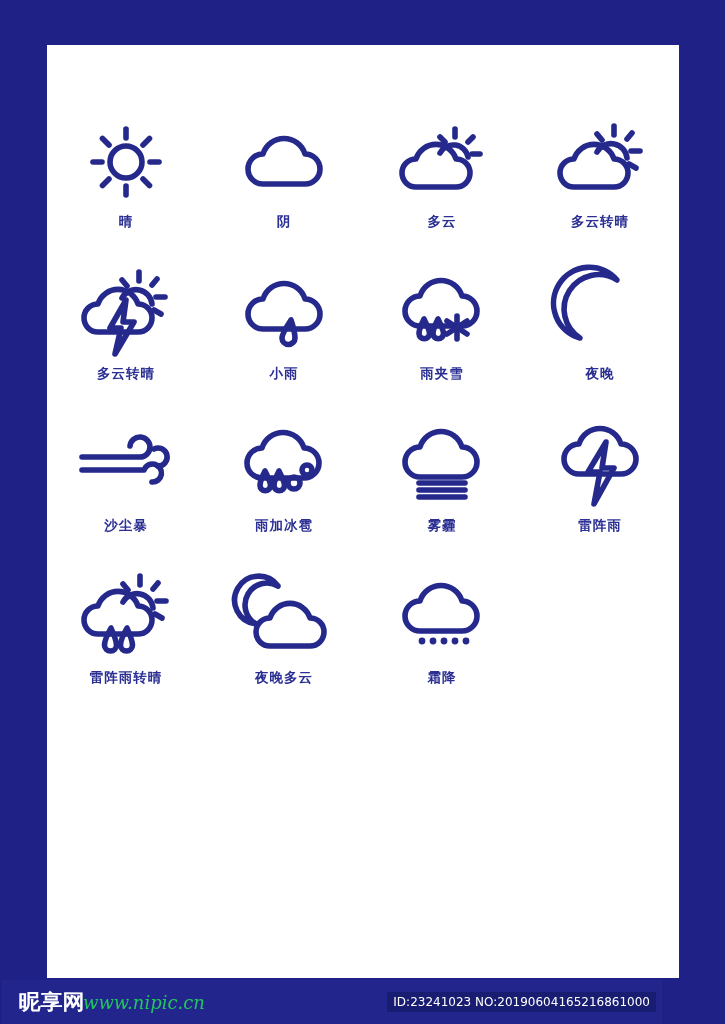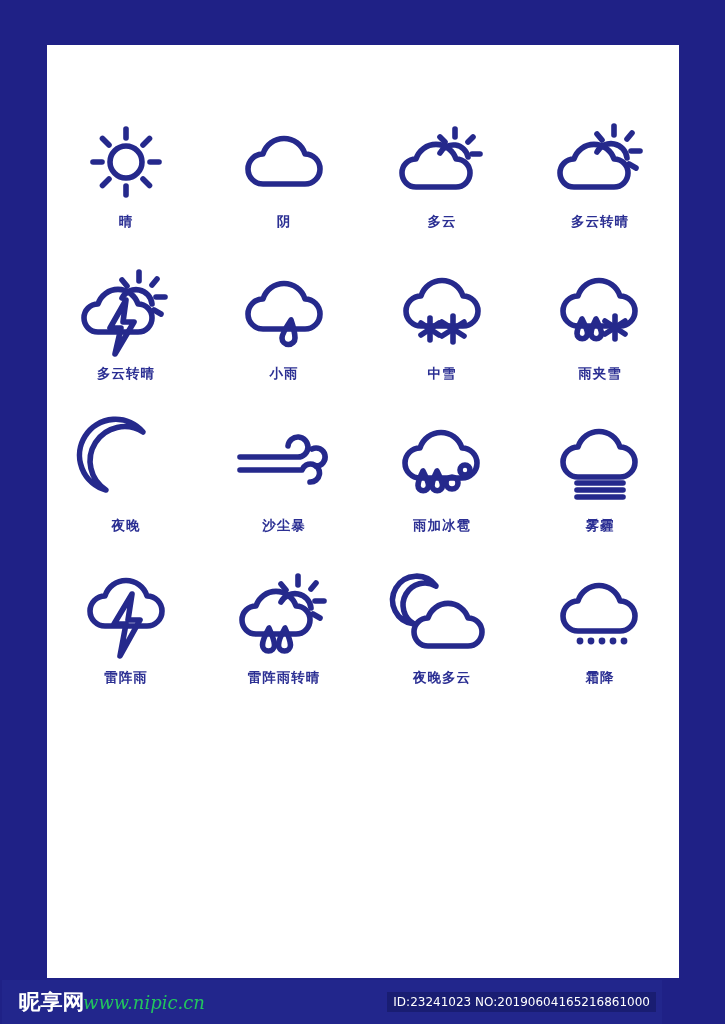--- a/index.html
+++ b/index.html
@@ -220,38 +220,20 @@
             <path class="ico" d="M24 54 A15 15 0 0 1 24 24 A22 22 0 0 1 66 24 A15 15 0 0 1 66 54 Z"></path>
             <path class="ico" d="M52 45 C46 54 43 59 43 63 A6.5 6.5 0 0 0 56 63 C56 59 55 54 52 45 Z"></path>
           </svg>
         </div>
         <div class="caption">小雨</div>
       </div>
 
 
 
 
-      <div class="cell">
-        <div class="glyph">
-          <svg width="94" height="76" viewBox="0 0 94 76">
-            <path class="ico" d="M26 50 A15 15 0 0 1 26 20 A22 22 0 0 1 68 20 A15 15 0 0 1 68 50 Z"></path>
-            <g class="ico" stroke-width="5">
-              <line x1="35" y1="42" x2="35" y2="64"></line>
-              <line x1="26" y1="47" x2="44" y2="59"></line>
-              <line x1="44" y1="47" x2="26" y2="59"></line>
-            </g>
-            <g class="ico" stroke-width="5">
-              <line x1="58" y1="40" x2="58" y2="66"></line>
-              <line x1="47" y1="46" x2="69" y2="60"></line>
-              <line x1="69" y1="46" x2="47" y2="60"></line>
-            </g>
-          </svg>
-        </div>
-        <div class="caption">中雪</div>
-      </div>
 
       <div class="cell">
         <div class="glyph">
           <svg width="94" height="76" viewBox="0 0 94 76">
             <path class="ico" d="M25 50 A15 15 0 0 1 25 20 A22 22 0 0 1 67 20 A15 15 0 0 1 67 50 Z"></path>
             <path class="ico" stroke-width="5" d="M29 43 C25.5 50 24 54 24 57.5 A5.2 5.2 0 0 0 34.5 57.5 C34.5 54 32.5 50 29 43 Z"></path>
             <path class="ico" stroke-width="5" d="M43 43 C39.5 50 38 54 38 57.5 A5.2 5.2 0 0 0 48.5 57.5 C48.5 54 46.5 50 43 43 Z"></path>
             <g class="ico" stroke-width="5">
               <line x1="62" y1="40" x2="62" y2="63"></line>
               <line x1="52" y1="45" x2="72" y2="58"></line>

